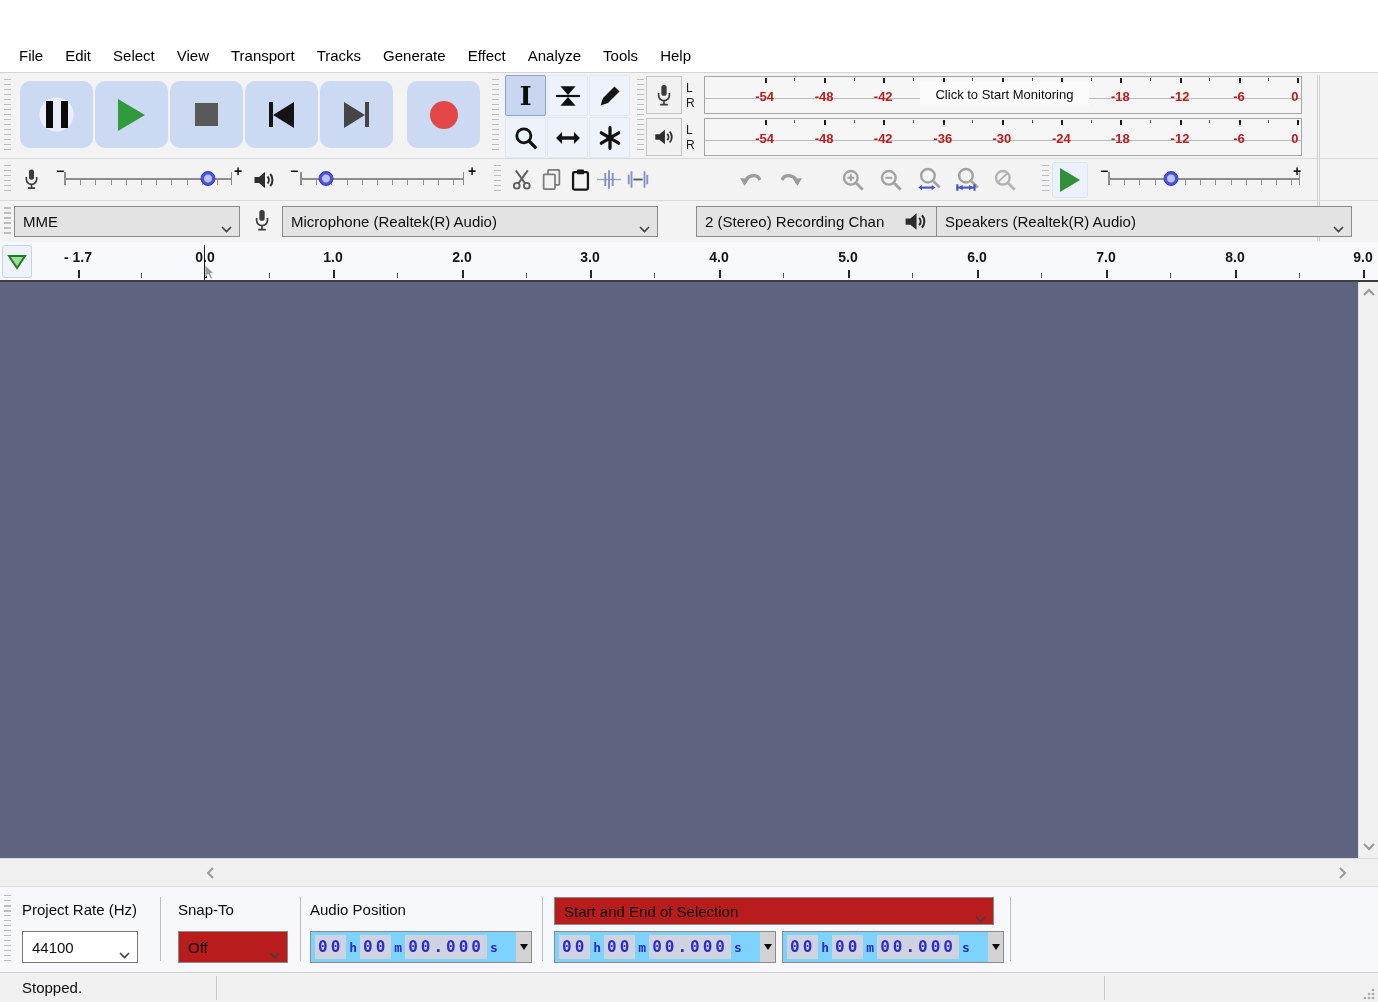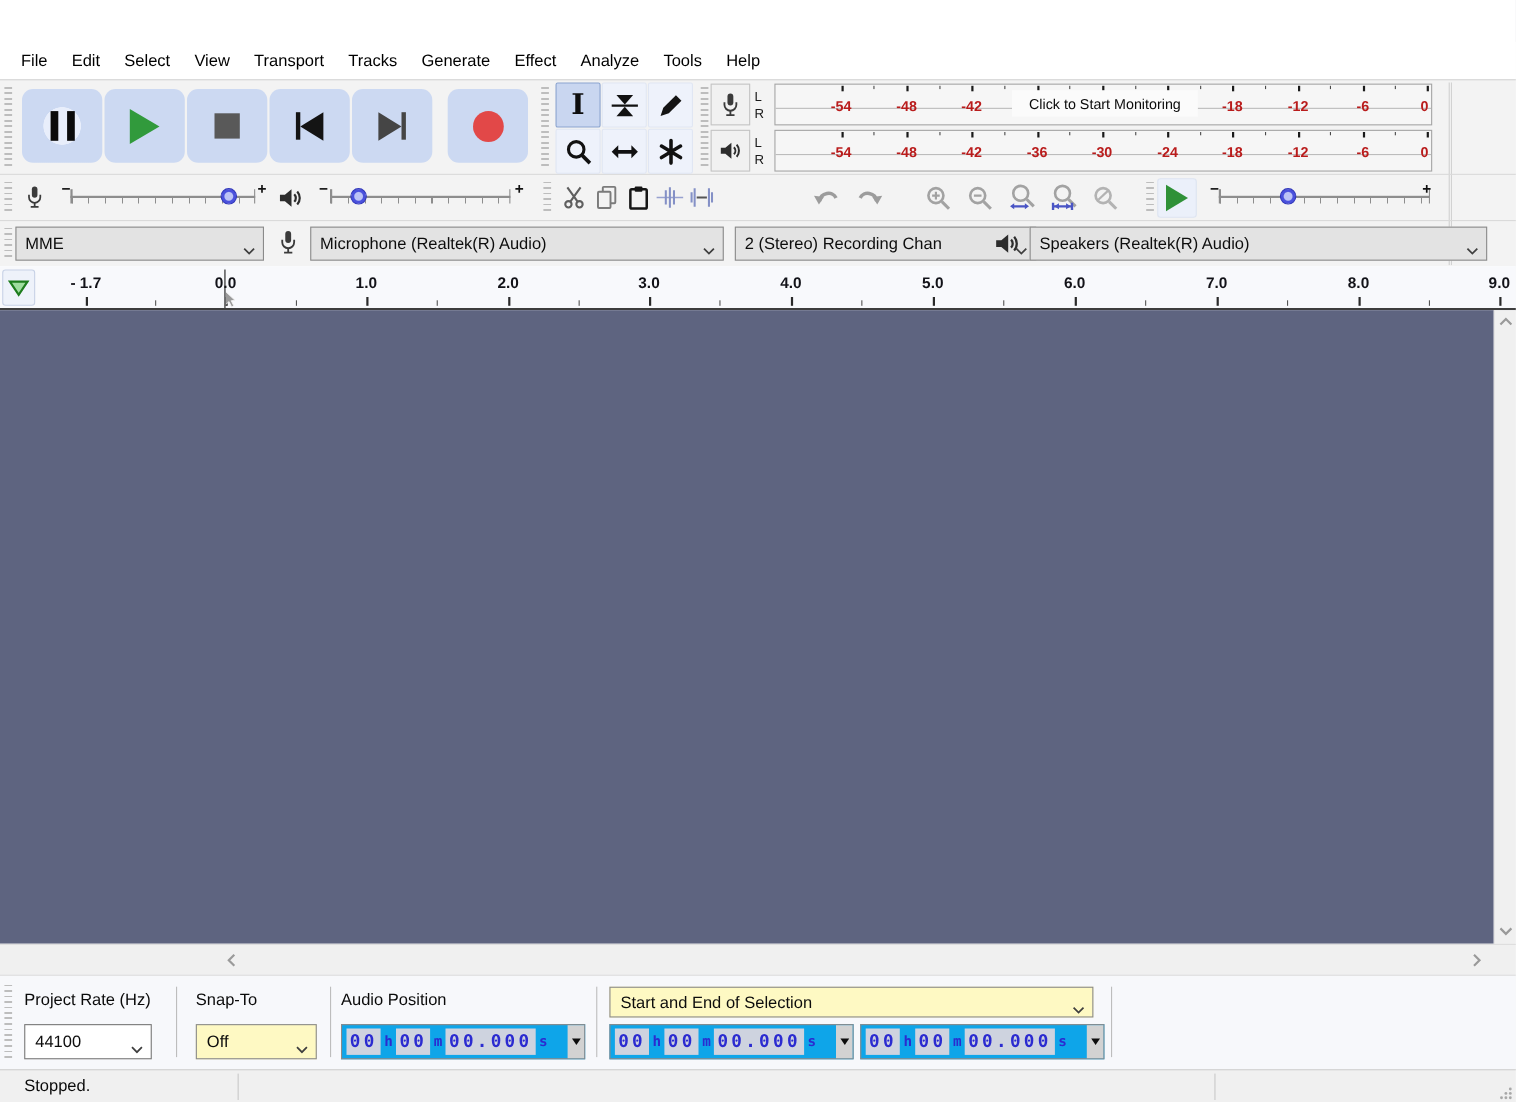--- a/index.html
+++ b/index.html
@@ -90,23 +90,23 @@
   .trackarea { position:absolute; left:0; top:282px; width:1358px; height:576px; }
   .vscroll { position:absolute; right:0; top:282px; width:20px; height:576px; background:#f0f0f0; border-left:1px solid #e2e2e2; }
   .hscroll { position:absolute; left:0; top:858px; width:100%; height:28px; background:#f0f0f0; border-top:1px solid #dcdcdc; }
   .sc-chev { position:absolute; }
 
   
   .selbar { position:absolute; left:0; top:886px; width:100%; height:86px; background:#f7f8fb; border-top:1px solid #d9d9d9; }
   .sb-label { position:absolute; top:14px; font-size:15px; color:#0a0a0a; }
   .sb-div { position:absolute; top:10px; height:64px; width:1px; background:#bdbdbd; }
   .sb-combo { position:absolute; height:32px; border:1px solid #777; display:flex; align-items:center; padding:0 24px 0 9px; font-size:15px; color:#0d0d0d; background:#fff; }
-  .sb-combo.gray { background:#fef9c3; border-color:#8a8a8a; }
+  .sb-combo.gray { background:#b91c1c; border-color:#8a8a8a; }
   .sb-combo .chev { position:absolute; right:7px; top:13px; }
-  .timefield { position:absolute; top:44px; height:32px; width:222px; background:#0ea5e9; border:1px solid #8a8a8a; display:flex; align-items:center; padding-left:3px; font-family:"DejaVu Sans Mono", monospace; font-size:16px; font-weight:bold; color:#2b2bd0; }
+  .timefield { position:absolute; top:44px; height:32px; width:222px; background:#7dd3fc; border:1px solid #8a8a8a; display:flex; align-items:center; padding-left:3px; font-family:"DejaVu Sans Mono", monospace; font-size:16px; font-weight:bold; color:#2b2bd0; }
   .dcell { background:#ced3df; padding:2px 3px; margin:0 1px; letter-spacing:3px; line-height:1.2; }
   .unit { padding:0 2px; font-size:13px; color:#2b2bd0; }
   .tf-arrow { margin-left:auto; width:15px; align-self:stretch; background:#d2d2d2; display:flex; align-items:center; justify-content:center; }
   .down-tri { width:0; height:0; border-left:4px solid transparent; border-right:4px solid transparent; border-top:6px solid #0d0d0d; }
 
   
   .statusbar { position:absolute; left:0; top:972px; width:100%; height:30px; background:#f0f0f0; border-top:1px solid #cfcfcf; }
   .status-msg { position:absolute; left:22px; top:6px; font-size:15px; color:#0a0a0a; }
   .st-div { position:absolute; top:3px; height:24px; width:1px; background:#c8c8c8; }
 </style>
@@ -448,21 +448,21 @@
           </svg>
       </span>
 
       <div class="combo" style="left:282px; width:376px;">
         <span>Microphone (Realtek(R) Audio)</span>
         <span class="chev"><svg width="11" height="7">
               <polyline points="1,1 5.5,5.5 10,1" fill="none" stroke="#3f3f3f" stroke-width="1.6"></polyline>
             </svg></span>
       </div>
 
-      <div class="combo" style="left:668px; width:274px;">
+      <div class="combo" style="left:696px; width:274px;">
         <span>2 (Stereo) Recording Chan</span>
         <span class="chev"><svg width="11" height="7">
               <polyline points="1,1 5.5,5.5 10,1" fill="none" stroke="#3f3f3f" stroke-width="1.6"></polyline>
             </svg></span>
       </div>
 
       <span class="dev-icon" style="left:903px; top:8px;">
         <svg width="25" height="25" viewBox="0 0 24 24">
             <path d="M2.5 9h4.5L13 4v16l-6-5H2.5z" fill="#2d2d2d"></path>
             <path d="M15.5 8.5a5 5 0 0 1 0 7M18.2 6a9 9 0 0 1 0 12" fill="none" stroke="#2d2d2d" stroke-width="2"></path>

